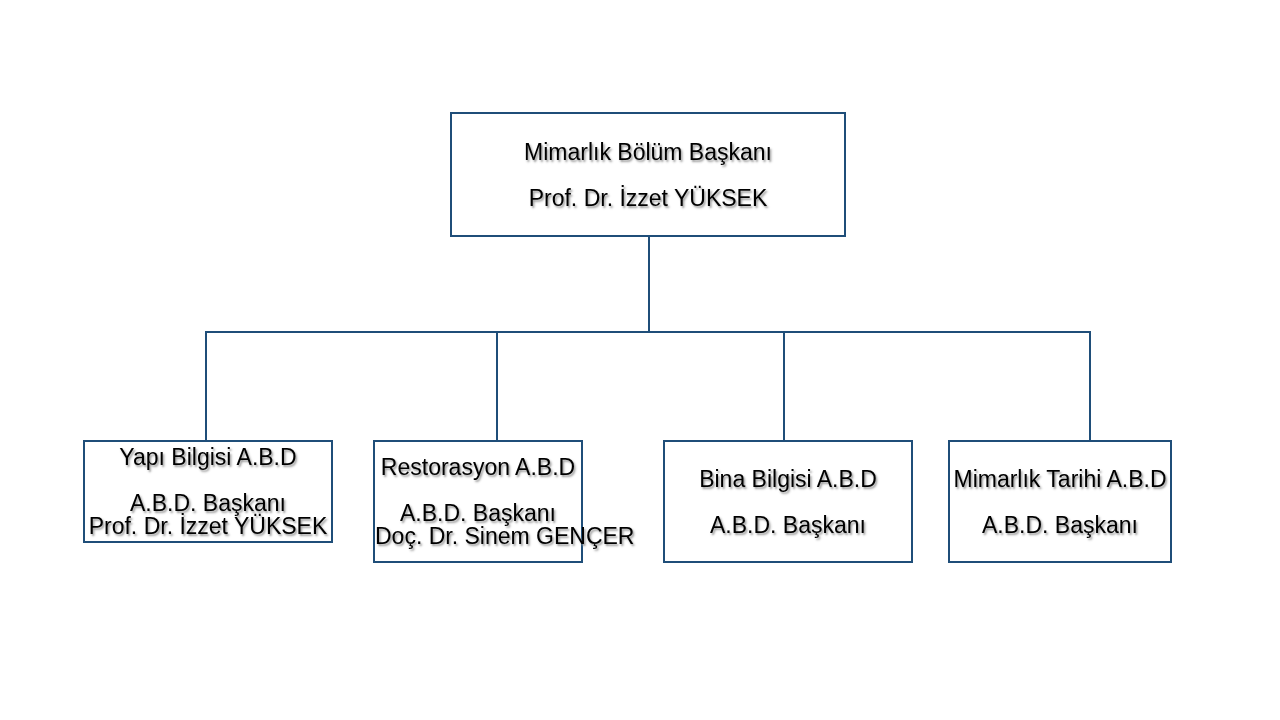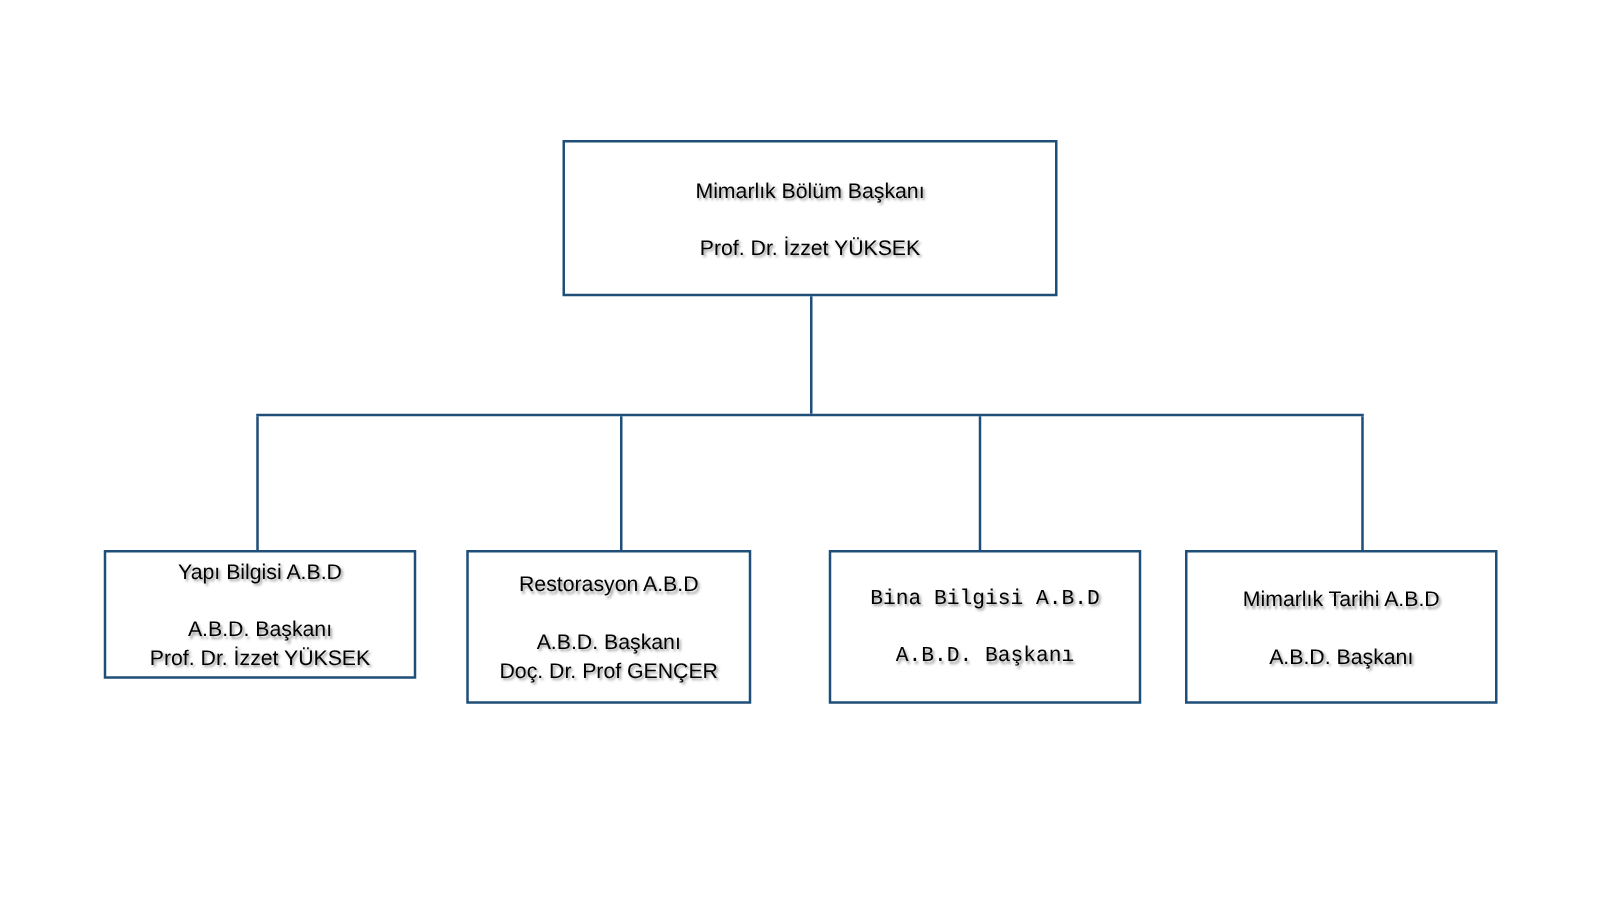--- a/index.html
+++ b/index.html
@@ -25,39 +25,39 @@
     border: 2px solid #1F4E79;
     background: #ffffff;
     display: flex;
     flex-direction: column;
     justify-content: center;
     align-items: center;
   }
   .box-text {
     width: 100%;
     text-align: center;
-    font-size: 17px;
+    font-size: 23px;
     line-height: 23px;
     color: #000000;
     text-shadow: 1.5px 1.8px 2.2px rgba(145,145,145,0.95);
     padding-top: 1px;
   }
   .line {
     height: 23px;
     white-space: nowrap;
   }
   .connector {
     position: absolute;
     background: #1F4E79;
   }
   #root-box   { left: 450px; top: 112px; width: 396px; height: 125px; }
   #dept-box-0 { left:  83px; top: 440px; width: 250px; height: 103px; }
-  #dept-box-1 { left: 373px; top: 440px; width: 228px; height: 123px; }
-  #dept-box-2 { left: 663px; top: 440px; width: 250px; height: 123px; font-family: Liberation Mono, monospace; }
-  #dept-box-3 { left: 948px; top: 440px; width: 250px; height: 123px; }
+  #dept-box-1 { left: 373px; top: 440px; width: 210px; height: 123px; }
+  #dept-box-2 { left: 663px; top: 440px; width: 250px; height: 123px; }
+  #dept-box-3 { left: 948px; top: 440px; width: 224px; height: 123px; }
 
   #stem       { left: 648px; top: 237px; width: 2px;   height: 94px; }
   #rail       { left: 205px; top: 331px; width: 886px; height: 2px;  }
   #drop-0     { left: 205px; top: 333px; width: 2px;   height: 107px; }
   #drop-1     { left: 496px; top: 333px; width: 2px;   height: 107px; }
   #drop-2     { left: 783px; top: 333px; width: 2px;   height: 107px; }
   #drop-3     { left: 1089px; top: 333px; width: 2px;  height: 107px; }
 </style>
 </head>
 <body>
@@ -86,21 +86,21 @@
       <div class="line">A.B.D. Başkanı</div>
       <div class="line">Prof. Dr. İzzet YÜKSEK</div>
     </div>
   </div>
 
   <div class="org-box" id="dept-box-1">
     <div class="box-text">
       <div class="line">Restorasyon A.B.D</div>
       <div class="line"></div>
       <div class="line">A.B.D. Başkanı</div>
-      <div class="line">Doç. Dr. Prof GENÇER</div>
+      <div class="line">Doç. Dr. Sinem GENÇER</div>
     </div>
   </div>
 
   <div class="org-box" id="dept-box-2">
     <div class="box-text">
       <div class="line">Bina Bilgisi A.B.D</div>
       <div class="line"></div>
       <div class="line">A.B.D. Başkanı</div>
     </div>
   </div>

